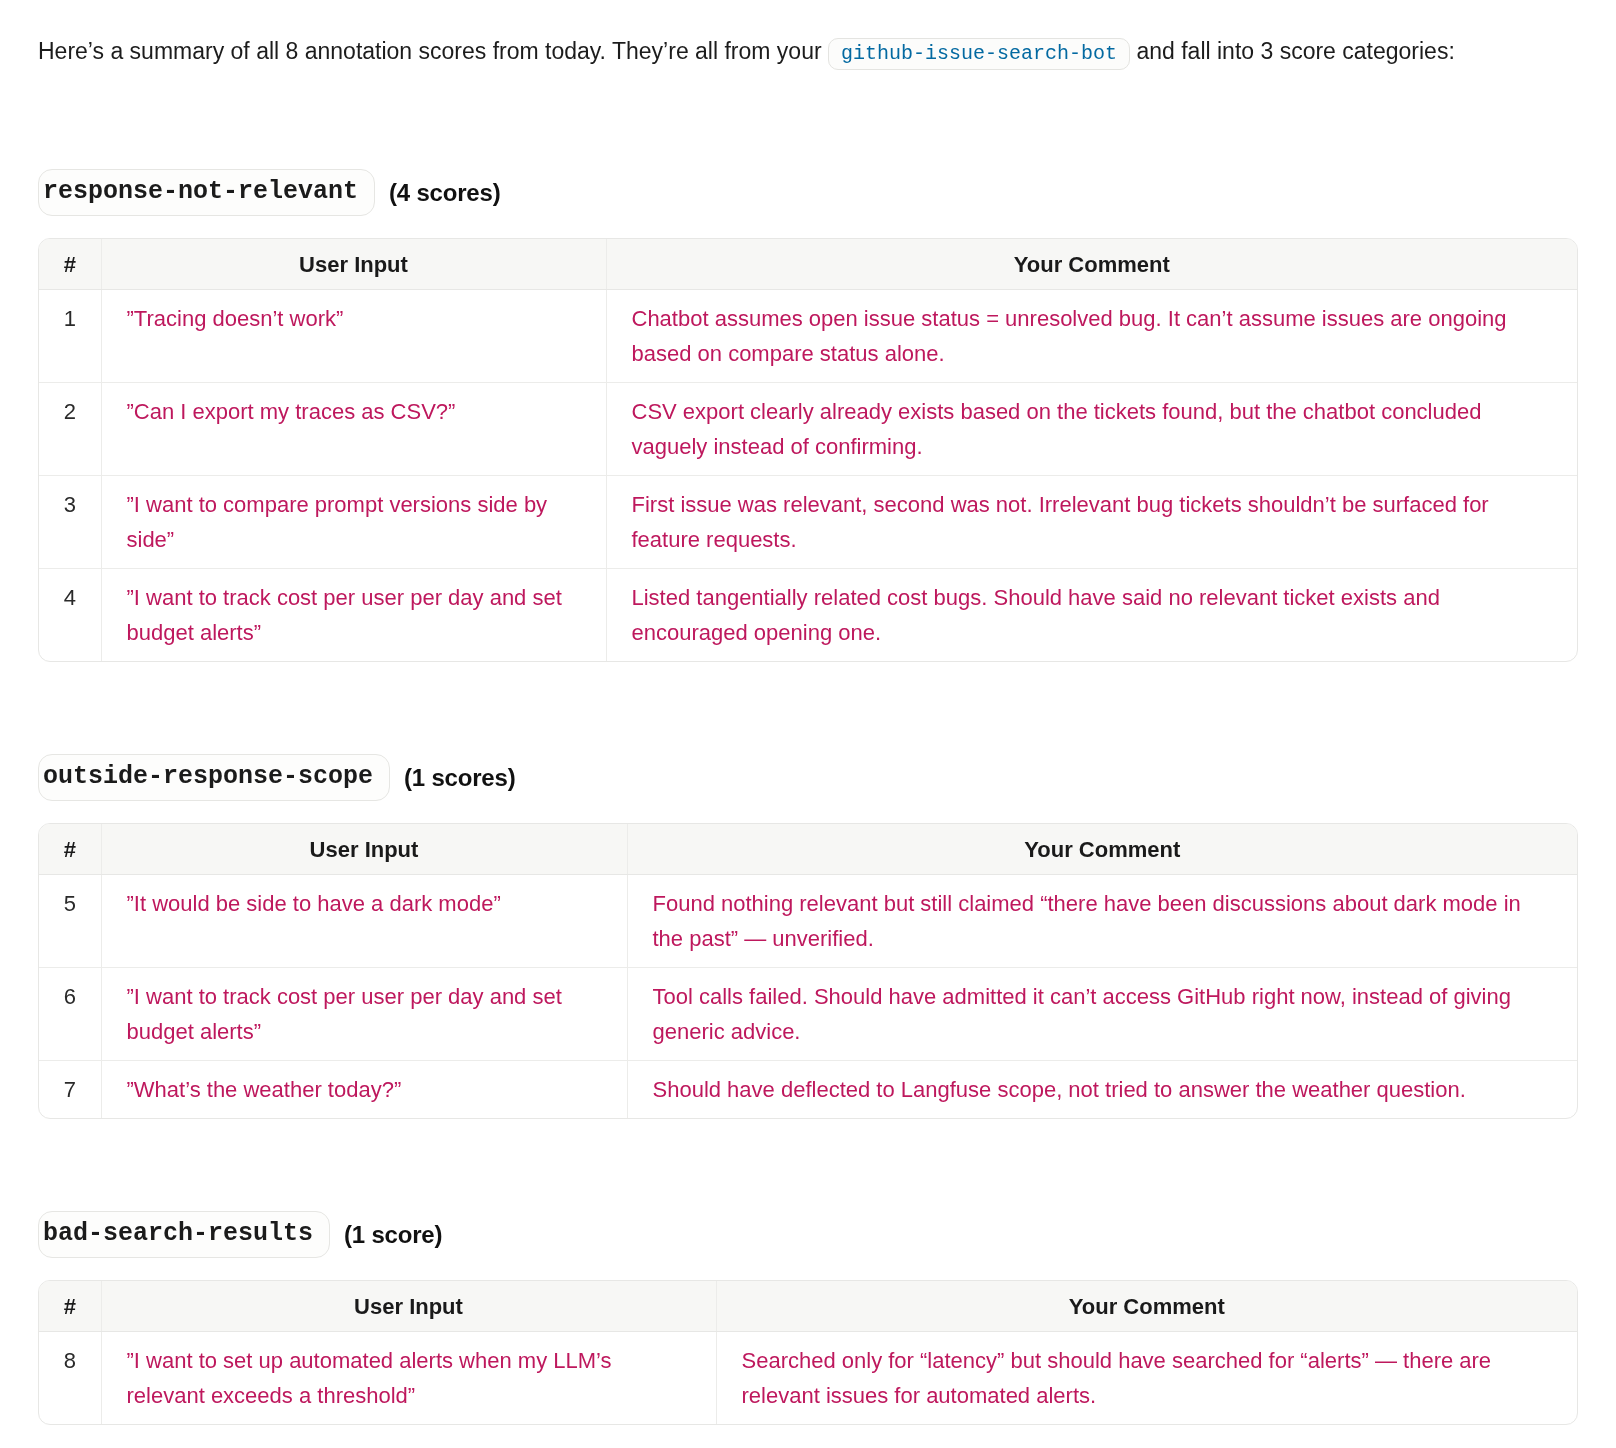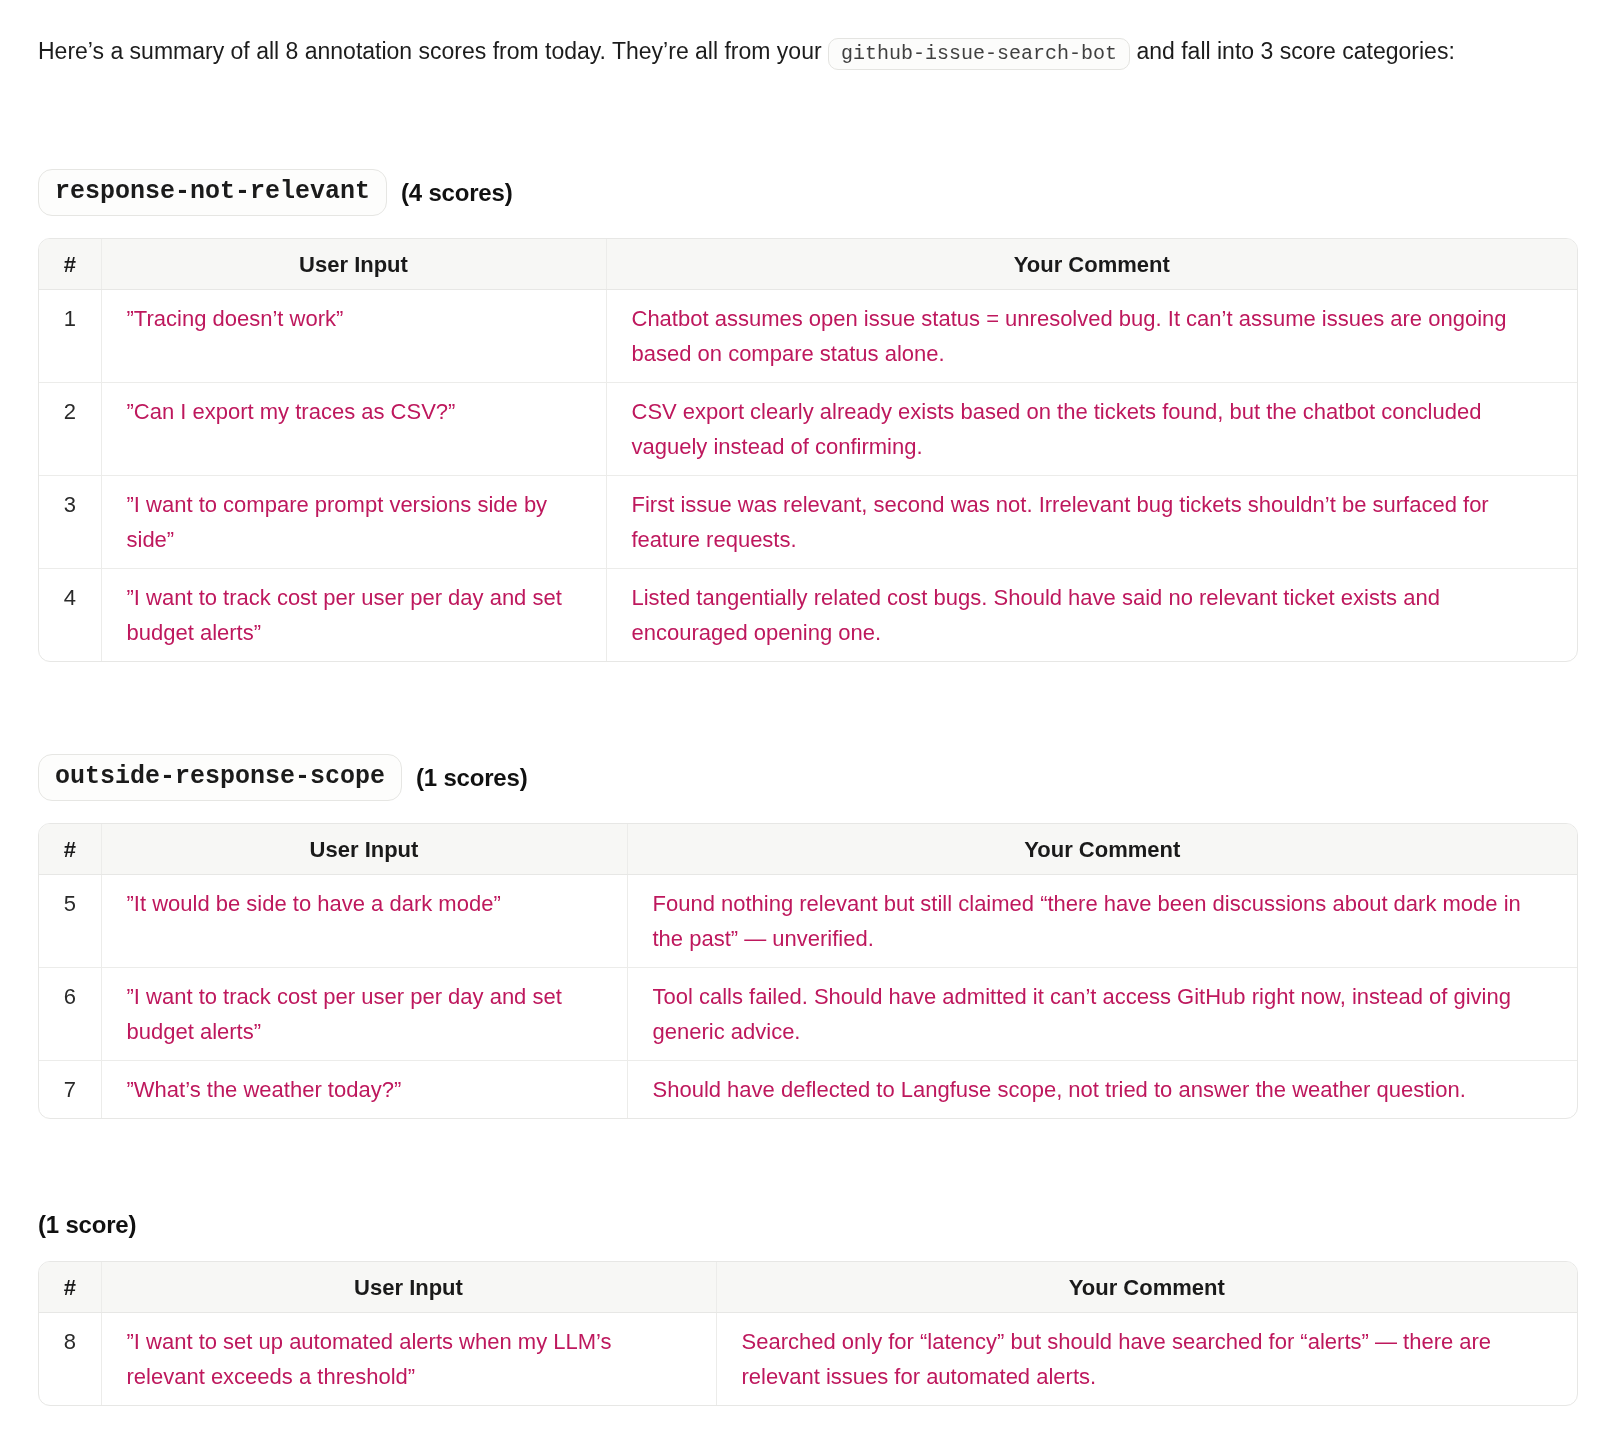--- a/index.html
+++ b/index.html
@@ -22,38 +22,38 @@
     margin: 0;
   }
   .inline-code {
     font-family: "Liberation Mono", "DejaVu Sans Mono", monospace;
     font-size: 20px;
     background: #fcfcfb;
     border: 1.5px solid #e4e4e1;
     border-radius: 10px;
     padding: 3px 12px 4px 12px;
     white-space: nowrap;
-    color: #404040;
+    color: #0369a1;
   }
   .section {
     margin-top: 92px;
   }
   .section-heading {
     display: flex;
     align-items: center;
     gap: 14px;
     margin: 0 0 22px 0;
   }
   .heading-pill {
     font-family: "Liberation Mono", "DejaVu Sans Mono", monospace;
     font-size: 25px;
     background: #fdfdfc;
     border: 1.5px solid #e6e6e3;
     border-radius: 14px;
-    padding: 7px 16px 9px 16px;
+    padding: 7px 16px 9px 4px;
     color: #1b1b1b;
     white-space: nowrap;
   }
   .heading-count {
     font-size: 24px;
     font-weight: 700;
     color: #111111;
     letter-spacing: -0.2px;
   }
   .table-wrap {
@@ -197,20 +197,21 @@
     <td>”What’s the weather today?”</td>
     <td>Should have deflected to Langfuse scope, not tried to answer the weather question.</td>
   </tr>
 </tbody>
       </table>
     </div>
   </section>
 
   <section class="section sec-2">
     <h2 class="section-heading">
+      <span class="heading-pill">bad-search-results</span>
       <span class="heading-count">(1 score)</span>
     </h2>
     <div class="table-wrap">
       <table class="score-table">
         <colgroup>
           <col class="c-num">
           <col class="c-input">
           <col class="c-comment">
         </colgroup>
         <thead>

